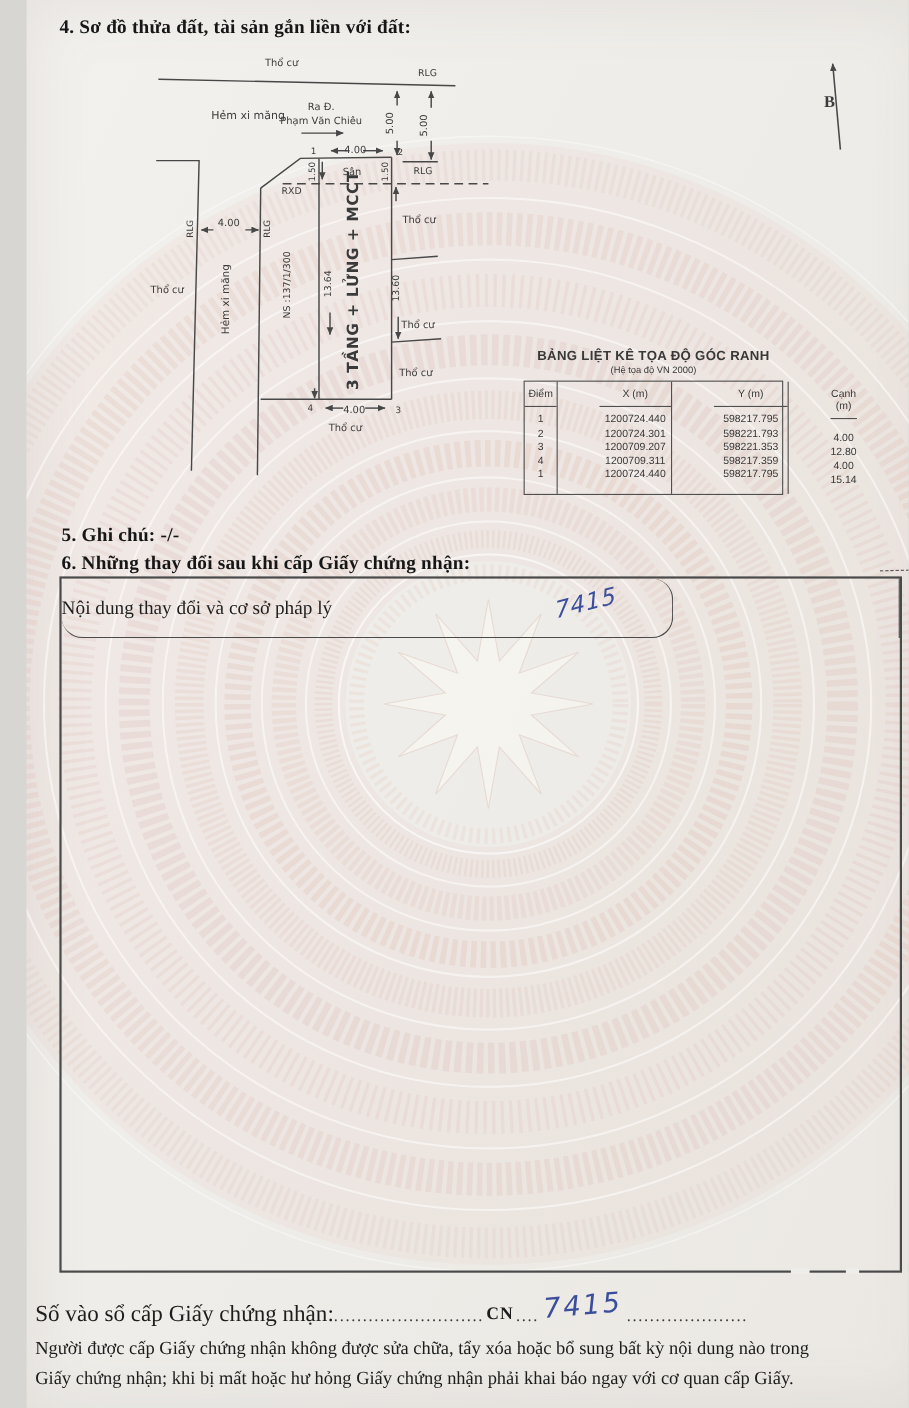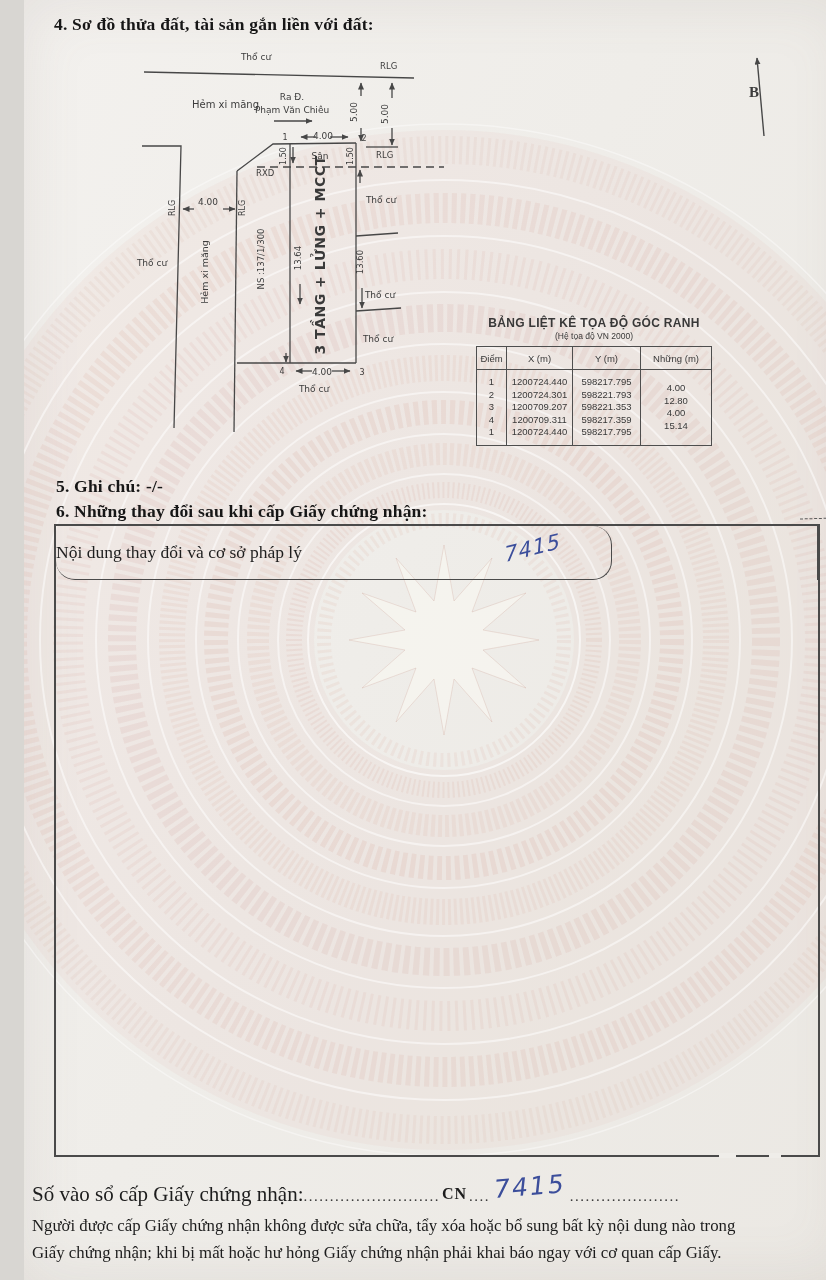--- a/index.html
+++ b/index.html
@@ -17,21 +17,21 @@
     color:#161616;letter-spacing:.2px;
   }
   #sec4{left:30px;top:14px;}
   #sec5{left:32px;top:476px;}
   #sec6{left:32px;top:501px;}
 
   
   .coord{position:absolute;left:452px;top:316px;width:236px;font-family:"Liberation Sans",sans-serif;color:#383838;}
   .coord .ct-title{font-size:12px;font-weight:bold;text-align:center;letter-spacing:.3px;}
   .coord .ct-sub{font-size:8.5px;text-align:center;margin-top:1px;}
-  .ct-box{margin-top:5px;border:1.6px solid #4e4e4e;display:grid;grid-template-columns:30px 66px 68px 1fr;}
+  .ct-box{margin-top:5px;border:1.6px solid #4e4e4e;display:grid;grid-template-columns:30px 66px 68px 1fr;gap:38px;}
   .ct-col{border-right:1.2px solid #4e4e4e;}
   .ct-col:last-child{border-right:none;}
   .ct-h{border-bottom:1.2px solid #4e4e4e;font-size:9.5px;text-align:center;padding:6px 0 5px;}
   .ct-vals{padding:6px 0 6px;font-size:9.5px;text-align:center;line-height:12.5px;}
   .ct-vals.edge{padding-top:12px;}
 
   
   .big-table{
     position:absolute;left:30px;top:524px;width:766px;height:633px;box-sizing:border-box;
     border:2px solid #4a4a4a;display:grid;grid-template-columns:556px 1fr;grid-template-rows:54px 1fr;
@@ -198,21 +198,21 @@
         <div class="ct-h">Y (m)</div>
         <div class="ct-vals">
           <div>598217.795</div>
           <div>598221.793</div>
           <div>598221.353</div>
           <div>598217.359</div>
           <div>598217.795</div>
         </div>
       </div>
       <div class="ct-col">
-        <div class="ct-h">Những (m)</div>
+        <div class="ct-h">Cạnh (m)</div>
         <div class="ct-vals edge">
           <div>4.00</div>
           <div>12.80</div>
           <div>4.00</div>
           <div>15.14</div>
         </div>
       </div>
     </div>
   </div>
 

